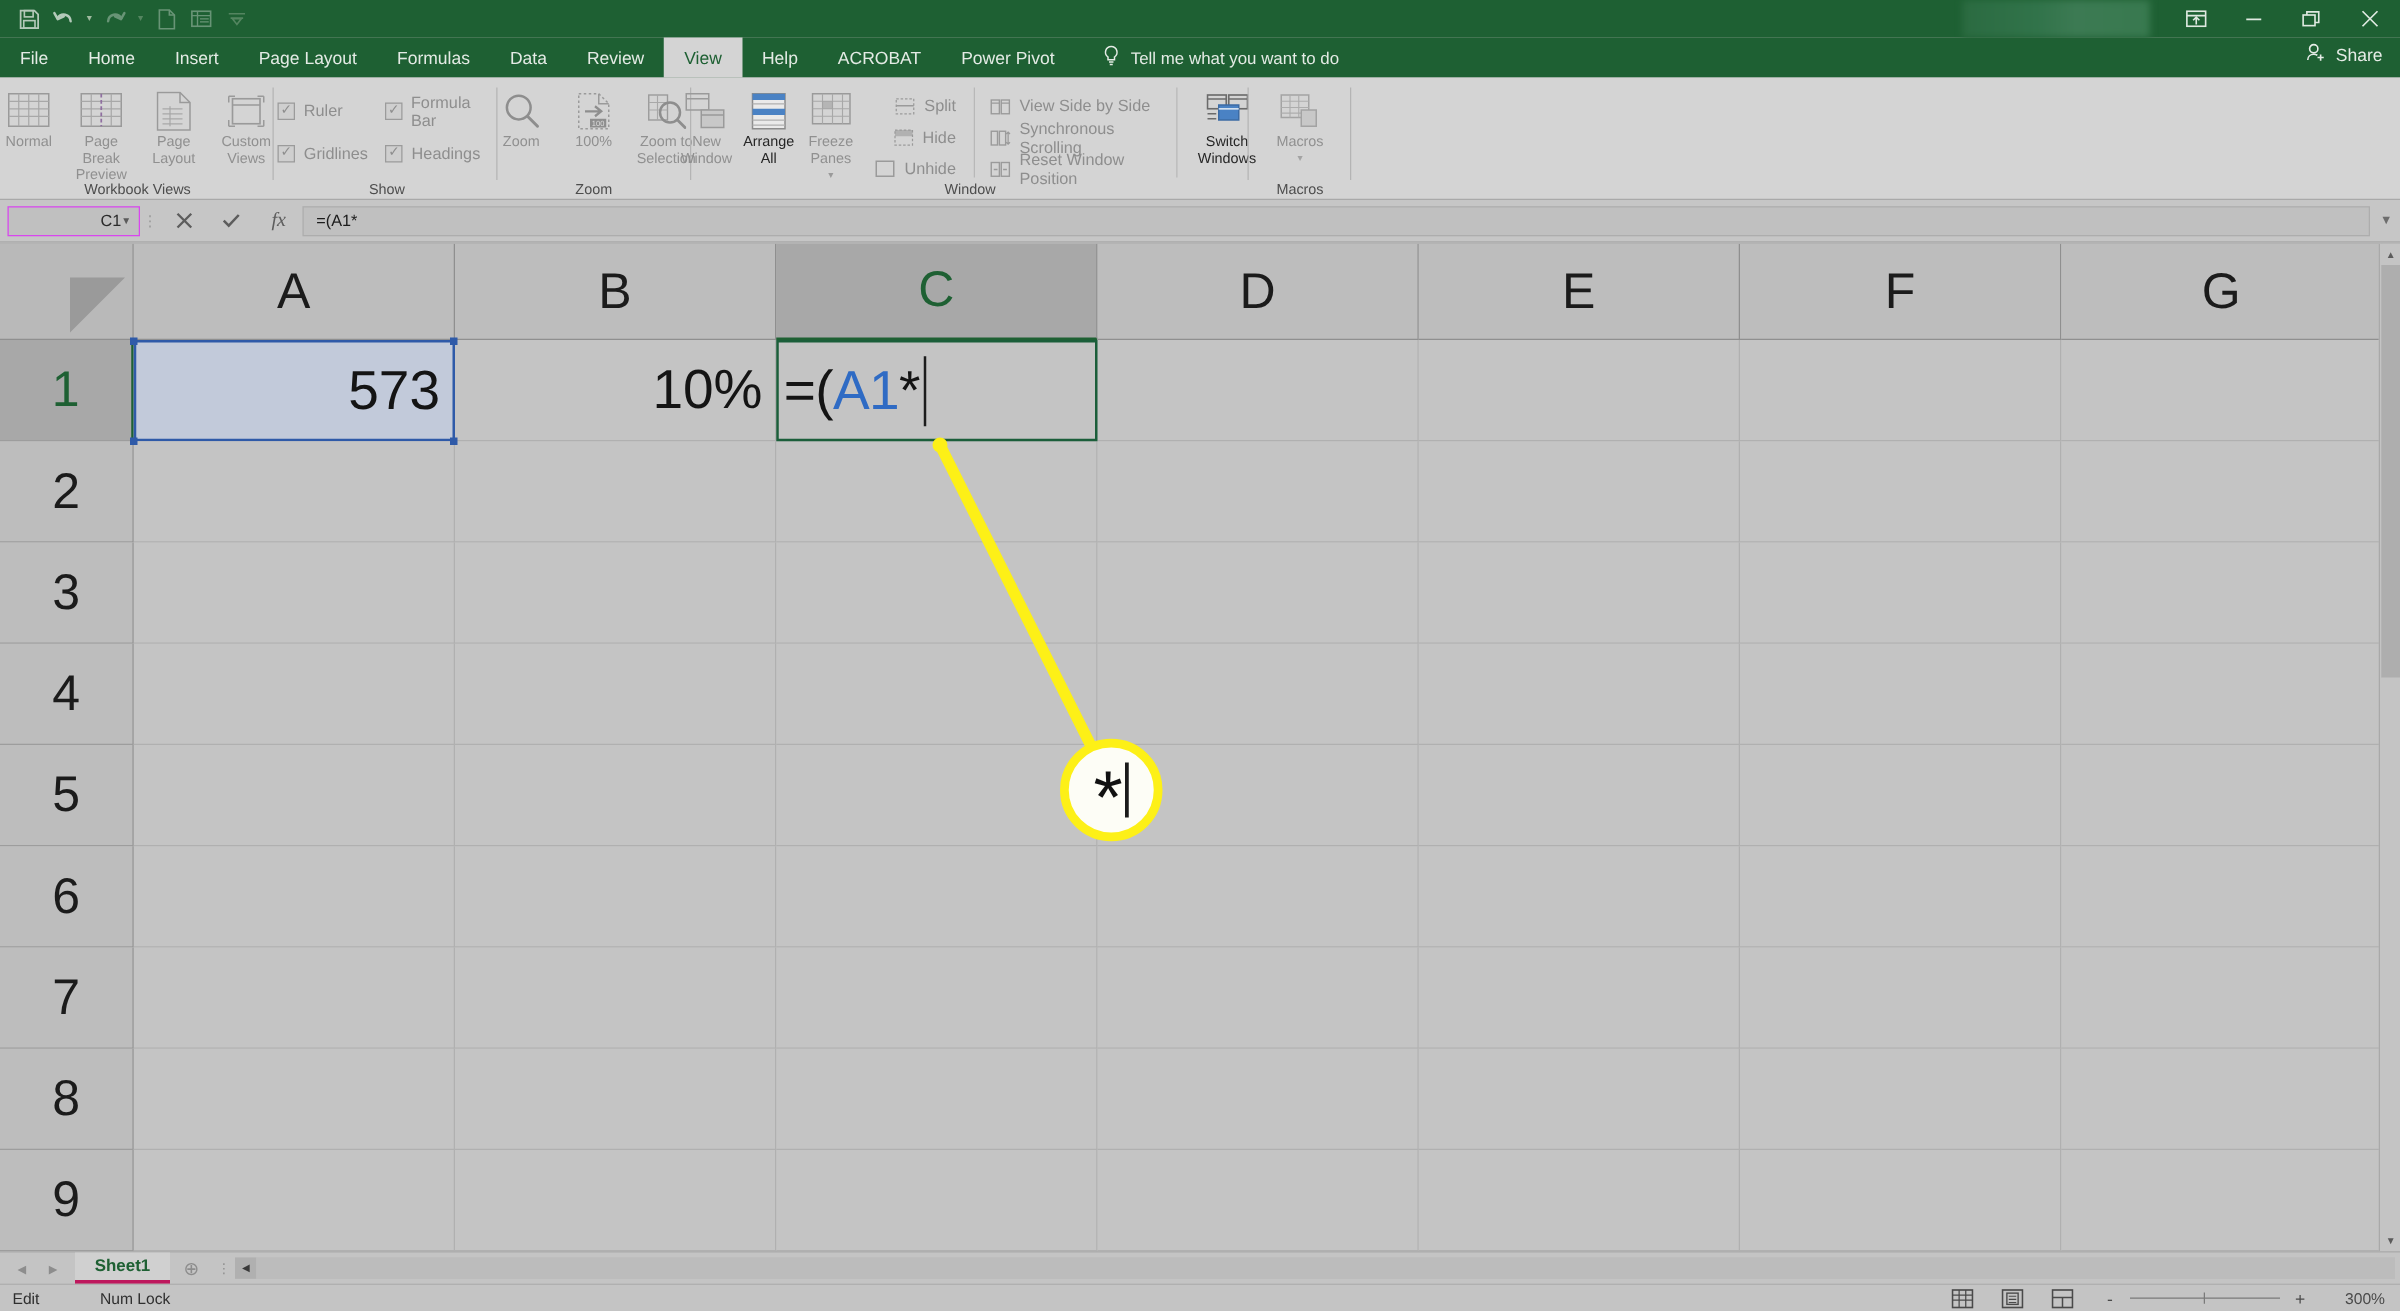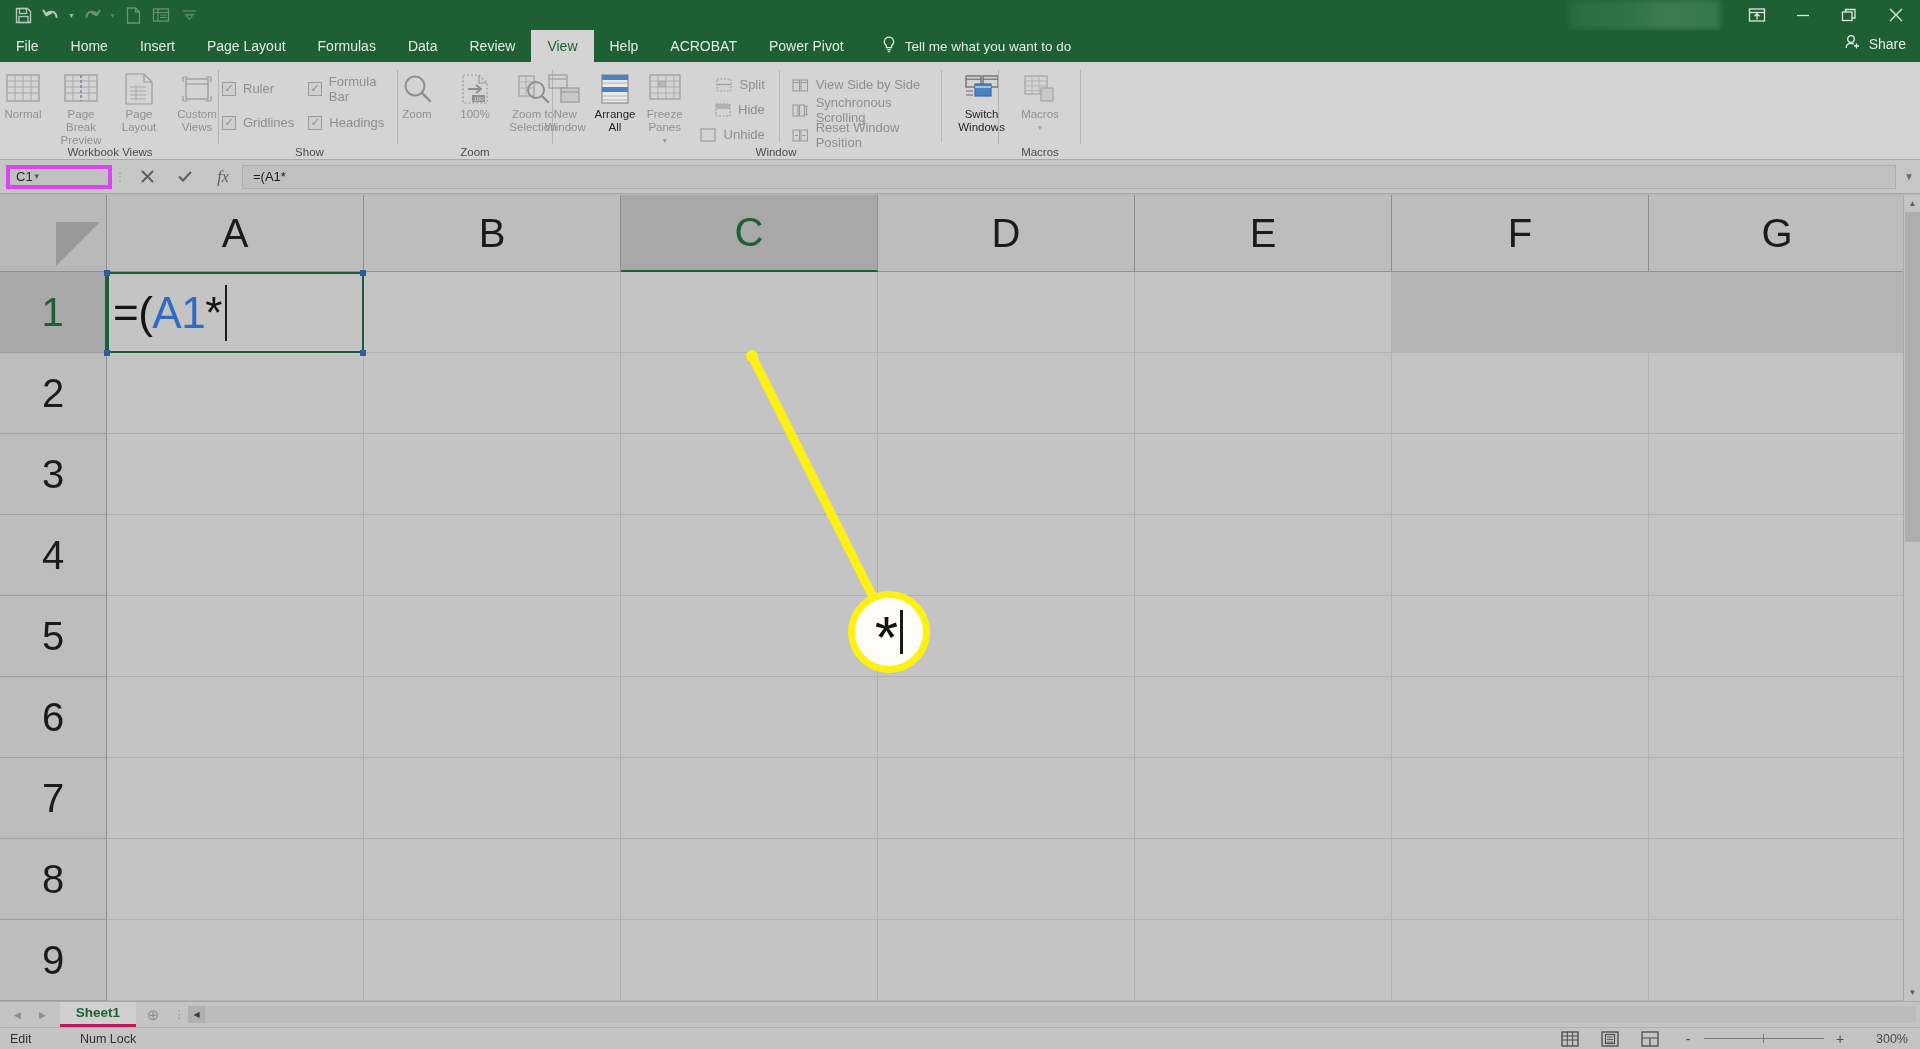--- a/index.html
+++ b/index.html
@@ -108,22 +108,22 @@
 
   
   .fbar {
     position: absolute; top: 160px; left: 0; width: 1920px; height: 34px;
     background: #c6c6c6;
     display: flex; align-items: center;
     border-bottom: 1px solid #a9a9a9;
   }
   .namebox {
     margin-left: 6px; width: 106px; height: 24px; background: #c0c0c0;
-    border: 4px solid #d946ef;
-    display: flex; align-items: center; justify-content: flex-start;
+    border: 1px solid #d946ef;
+    display: flex; align-items: center; justify-content: flex-end;
     padding: 0 6px; font-size: 13px; color: #2b2b2b;
   }
   .vdots { width: 16px; text-align: center; color: #9a9a9a; font-size: 12px; letter-spacing:0; }
   .fbtns { display: flex; align-items: center; gap: 0px; }
   .fbtn {
     width: 38px; height: 26px; display: flex; align-items: center; justify-content: center;
     color: #616161; font-size: 16px;
   }
   .finput {
     flex: 1; height: 24px; background: #c0c0c0; border: 1px solid #adadad;
@@ -655,20 +655,22 @@
     <div class="rowhead" style="height:81px;">5</div>
     <div class="rowhead" style="height:81px;">6</div>
     <div class="rowhead" style="height:81px;">7</div>
     <div class="rowhead" style="height:81px;">8</div>
     <div class="rowhead" style="height:81px;">9</div>
   </div>
 
   <div class="cells">
 
     <div class="cellrow">
+      <div class="cell a1" style="width:257px;height:81px;">573</div>
+      <div class="cell" style="width:257px;height:81px;">10%</div>
       <div class="cell c1" style="width:257px;height:81px;">
         <span class="c1text">
           <span class="tok-black">=(</span>
             <span class="tok-blue">A1</span>
             <span class="tok-black">*</span>
             <span class="caret"></span>
         </span>
       </div>
       <div class="cell" style="width:257px;height:81px;"></div>
       <div class="cell" style="width:257px;height:81px;"></div>

